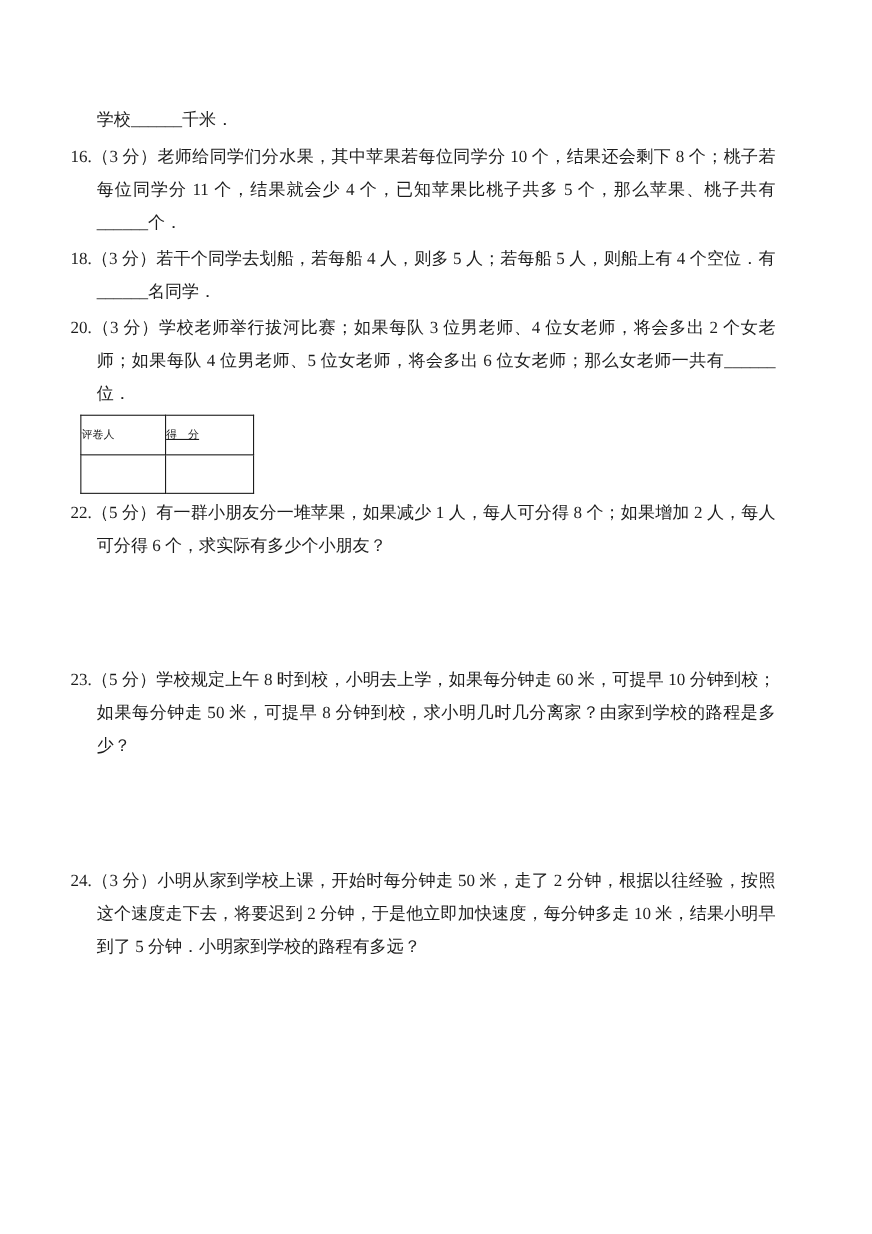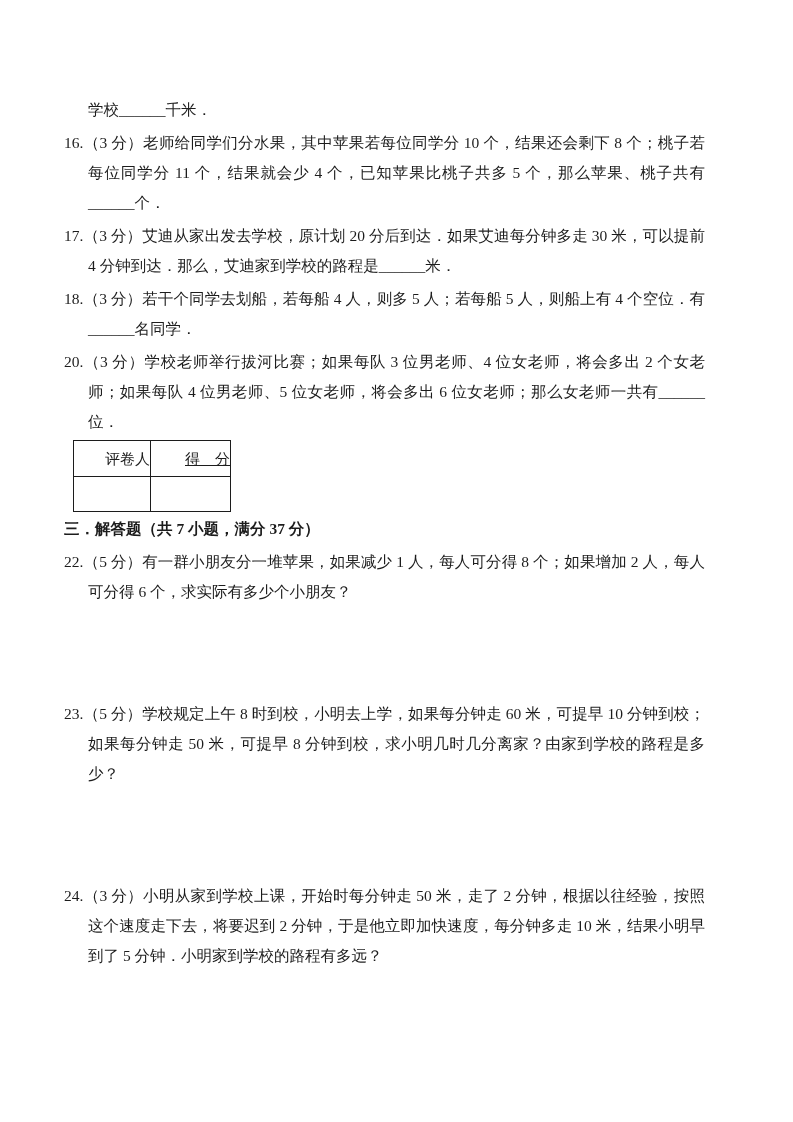--- a/index.html
+++ b/index.html
@@ -33,65 +33,63 @@
   .gap-after {
     margin-bottom: 92px;
   }
   .grading-table {
     border-collapse: collapse;
     margin: 3px 0 2px 9px;
     table-layout: fixed;
   }
   .grading-table td {
     border: 1.6px solid #1c1c1c;
-    text-align: right;
+    text-align: left;
     vertical-align: middle;
-    font-size: 15px;
+    font-size: 10px;
     padding: 0;
   }
   .gt-c1 { width: 77px; }
   .gt-c2 { width: 80px; text-decoration: underline; }
   .gt-head td { height: 36px; }
   .gt-body td { height: 35px; }
   .section-header {
     font-weight: bold;
     margin-top: 2px;
   }
 </style>
 </head>
 <body>
 
 <div class="page">
 
   <div class="cont-line">学校______千米．</div>
 
   <div class="q">16.（3 分）老师给同学们分水果，其中苹果若每位同学分 10 个，结果还会剩下 8 个；桃子若每位同学分 11 个，结果就会少 4 个，已知苹果比桃子共多 5 个，那么苹果、桃子共有______个．</div>
 
-  <div class="q">17.（3 分）艾迪从家出发去学校，原计划 20 分后到达．如果艾迪每分钟多走 30 米，可以提前 4 分钟到达．那么，艾迪家到学校的路程是______米．</div>
 
   <div class="q">18.（3 分）若干个同学去划船，若每船 4 人，则多 5 人；若每船 5 人，则船上有 4 个空位．有______名同学．</div>
 
 
   <div class="q">20.（3 分）学校老师举行拔河比赛；如果每队 3 位男老师、4 位女老师，将会多出 2 个女老师；如果每队 4 位男老师、5 位女老师，将会多出 6 位女老师；那么女老师一共有______位．</div>
 
 
   <table class="grading-table">
     <tbody>
       <tr class="gt-head">
         <td class="gt-c1">评卷人</td>
         <td class="gt-c2">得　分</td>
       </tr>
       <tr class="gt-body">
         <td class="gt-c1"></td>
         <td class="gt-c2"></td>
       </tr>
     </tbody>
   </table>
 
-  <div class="section-header">三．解答题（共 7 小题，满分 37 分）</div>
 
   <div class="q gap-after">22.（5 分）有一群小朋友分一堆苹果，如果减少 1 人，每人可分得 8 个；如果增加 2 人，每人可分得 6 个，求实际有多少个小朋友？</div>
 
   <div class="q gap-after">23.（5 分）学校规定上午 8 时到校，小明去上学，如果每分钟走 60 米，可提早 10 分钟到校；如果每分钟走 50 米，可提早 8 分钟到校，求小明几时几分离家？由家到学校的路程是多少？</div>
 
   <div class="q">24.（3 分）小明从家到学校上课，开始时每分钟走 50 米，走了 2 分钟，根据以往经验，按照这个速度走下去，将要迟到 2 分钟，于是他立即加快速度，每分钟多走 10 米，结果小明早到了 5 分钟．小明家到学校的路程有多远？</div>
 
 </div>
 
 </body></html>

